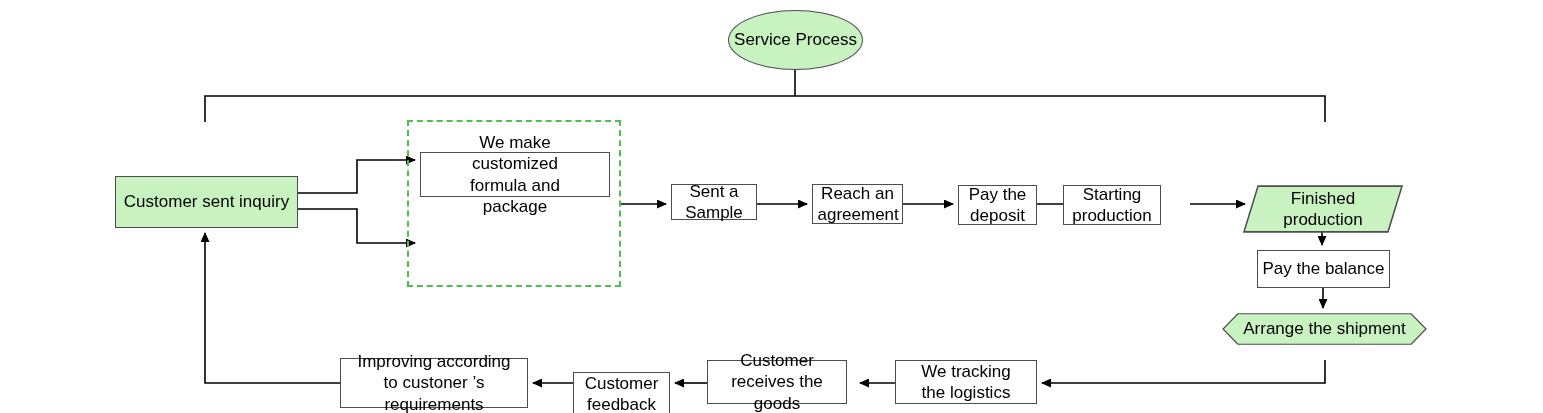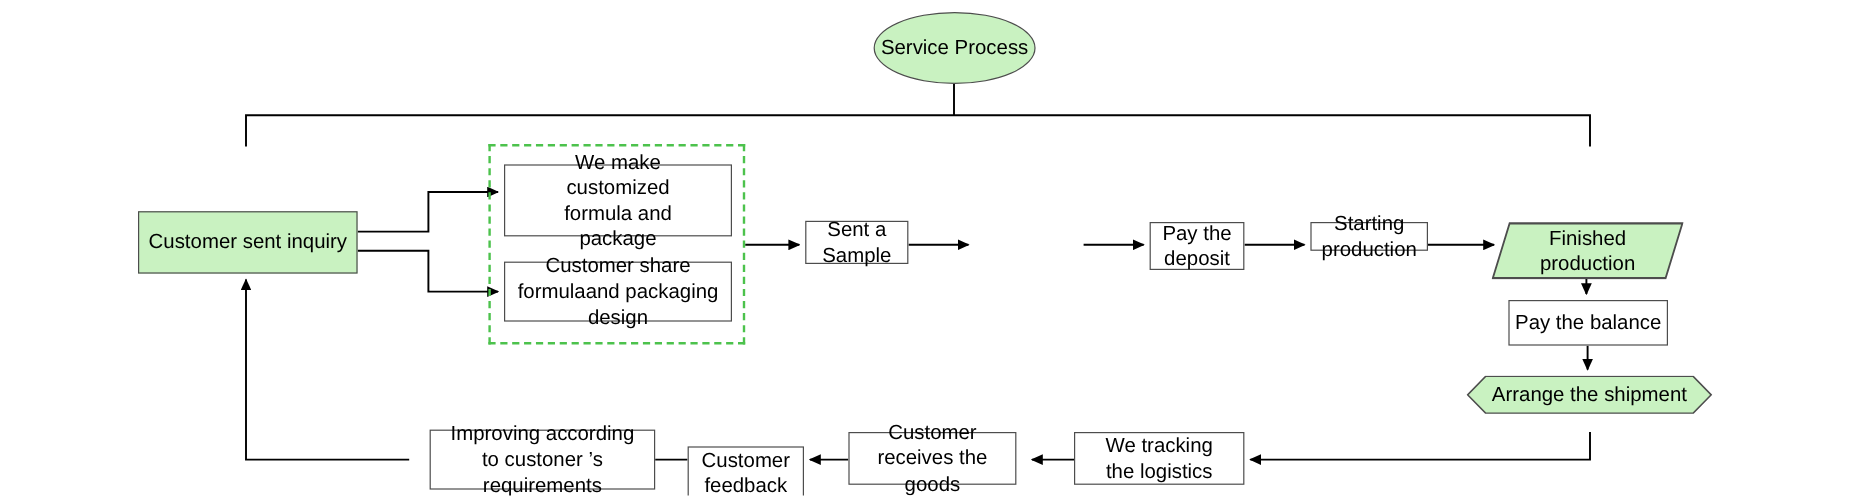--- a/index.html
+++ b/index.html
@@ -84,38 +84,38 @@
   <div class="group-dashed" style="left:407px;top:120px;width:214px;height:167px"></div>
 
   <div class="node ellipse green" style="left:728px;top:10px;width:135px;height:60px">
     <span class="lbl">Service Process</span>
   </div>
 
   <div class="node rect green" style="left:115px;top:176px;width:183px;height:52px">
     <span class="lbl">Customer sent inquiry</span>
   </div>
 
-  <div class="node rect" style="left:420px;top:137px;width:190px;height:60px">
+  <div class="node rect" style="left:420px;top:152px;width:190px;height:45px">
     <span class="lbl" style="max-width:140px">We make customized formula and package</span>
   </div>
 
-  <div class="node rect" style="left:420px;top:218px;width:190px;height:50px">
-    <span class="lbl" style="max-width:180px">Customer share formulaand packaging design</span>
-  </div>
 
   <div class="node rect" style="left:671px;top:184px;width:86px;height:36px">
     <span class="lbl" style="max-width:60px">Sent a Sample</span>
   </div>
 
+  <div class="node rect" style="left:812px;top:184px;width:91px;height:40px">
+    <span class="lbl" style="max-width:80px">Reach an agreement</span>
+  </div>
 
   <div class="node rect" style="left:958px;top:185px;width:79px;height:40px">
     <span class="lbl" style="max-width:60px">Pay the deposit</span>
   </div>
 
-  <div class="node rect" style="left:1092px;top:185px;width:98px;height:24px">
+  <div class="node rect" style="left:1063px;top:185px;width:98px;height:40px">
     <span class="lbl" style="max-width:80px">Starting production</span>
   </div>
 
   <div class="node shape-node" style="left:1243px;top:185px;width:160px;height:48px">
     <svg viewBox="0 0 160 40" preserveAspectRatio="none">
       <polygon class="poly" points="15,1 159,1 145,39 1,39"></polygon>
     </svg>
     <span class="lbl" style="max-width:80px">Finished production</span>
   </div>
 
@@ -135,17 +135,17 @@
   </div>
 
   <div class="node rect" style="left:707px;top:360px;width:140px;height:44px">
     <span class="lbl" style="max-width:125px">Customer receives the goods</span>
   </div>
 
   <div class="node rect" style="left:573px;top:372px;width:97px;height:44px">
     <span class="lbl" style="max-width:80px">Customer feedback</span>
   </div>
 
-  <div class="node rect" style="left:358px;top:358px;width:188px;height:50px">
+  <div class="node rect" style="left:340px;top:358px;width:188px;height:50px">
     <span class="lbl" style="max-width:170px">Improving according to custoner ’s requirements</span>
   </div>
 
 </div>
 
 </body></html>

